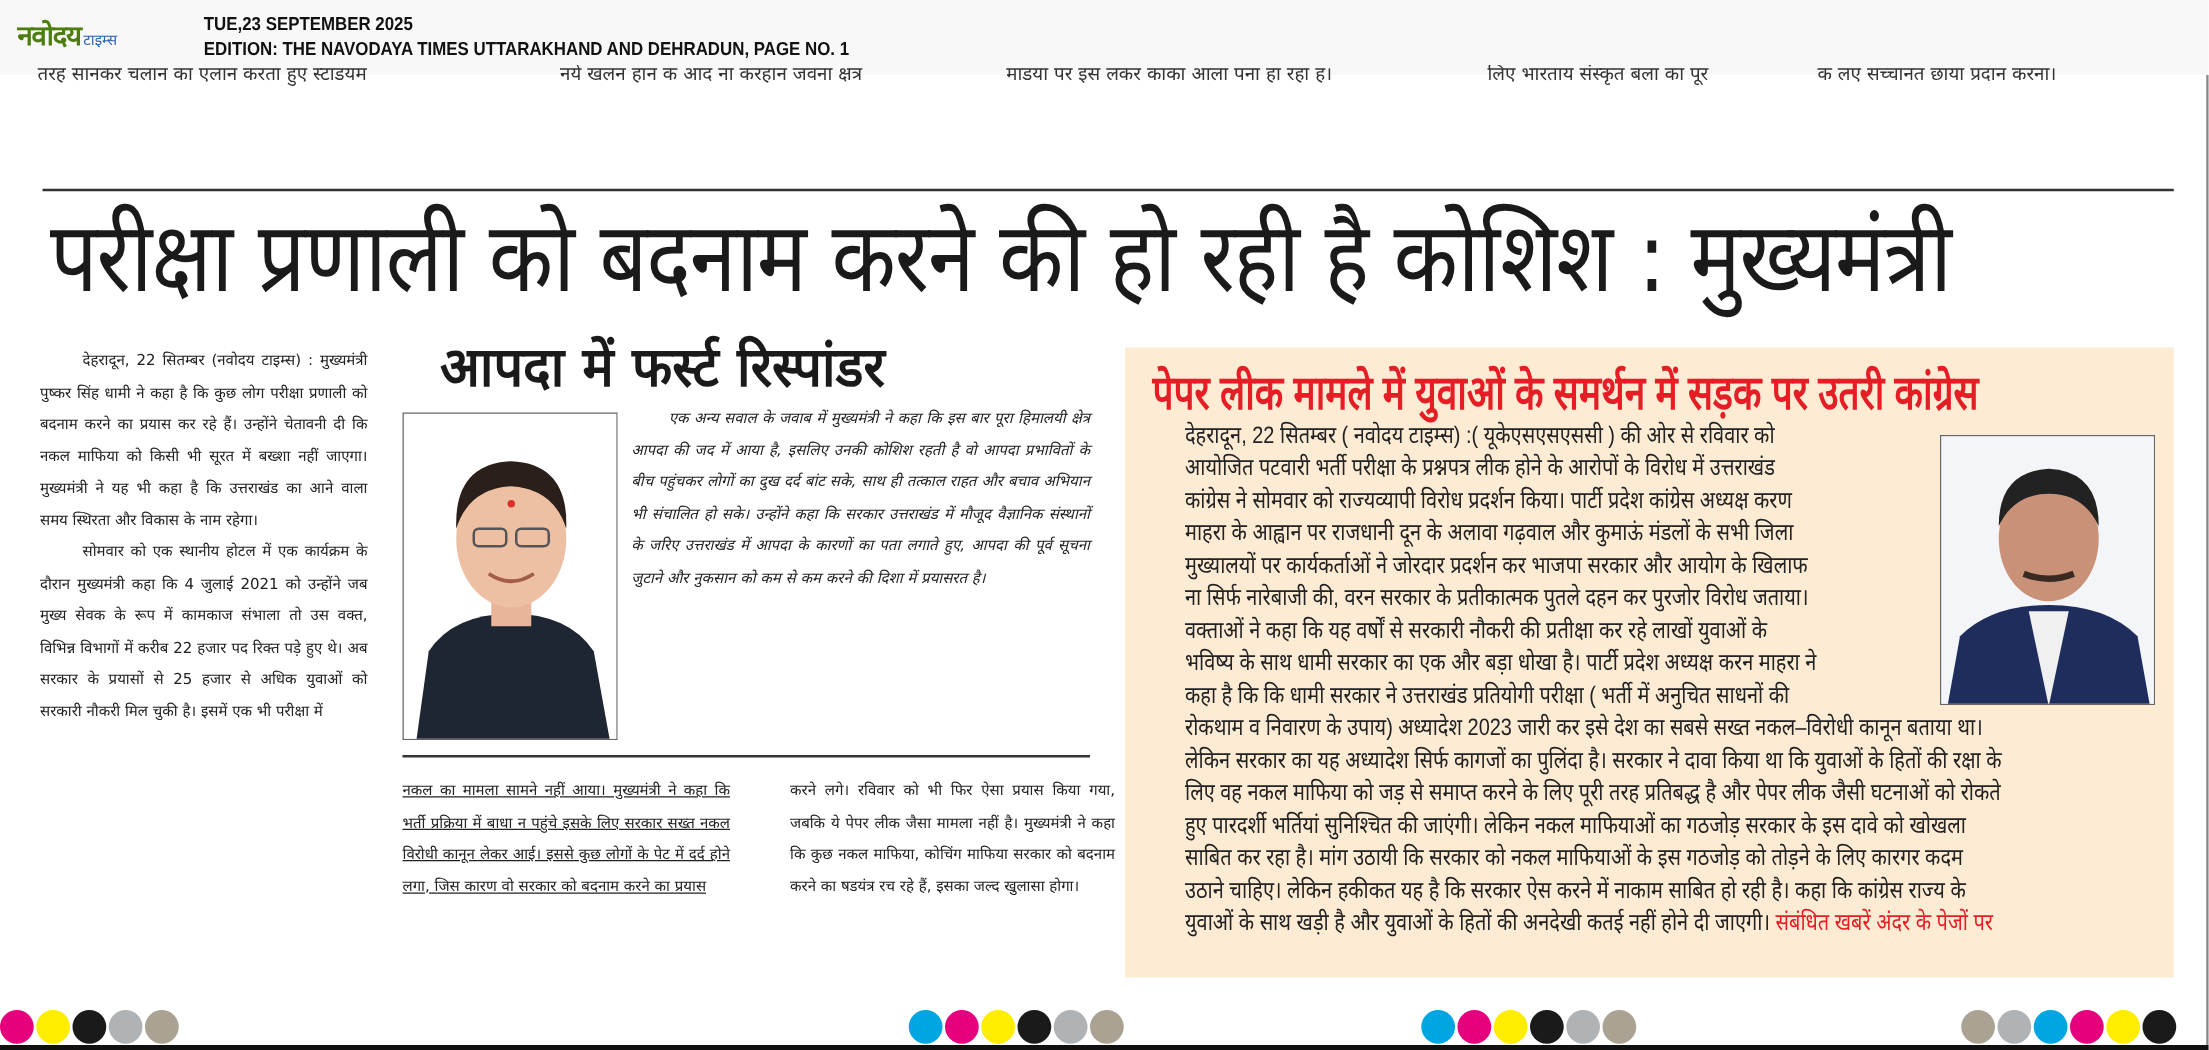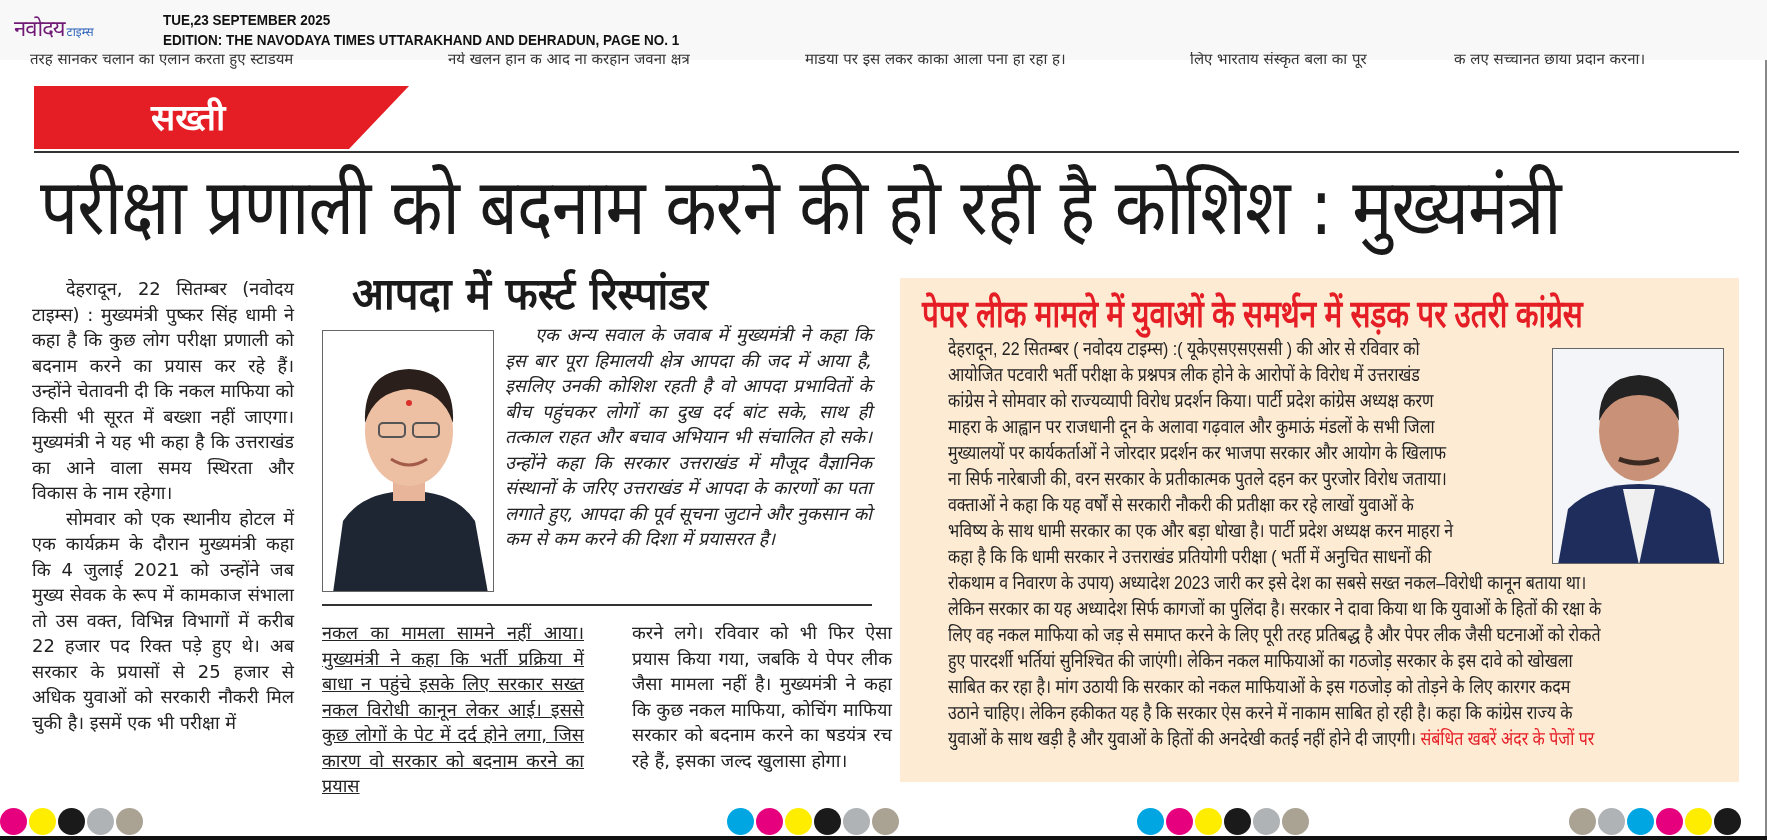--- a/index.html
+++ b/index.html
@@ -1,37 +1,37 @@
 <!DOCTYPE html>
 <html><head>
 <meta charset="utf-8">
 <style>
   * { box-sizing: border-box; margin: 0; padding: 0; }
   html, body { width: 1767px; height: 840px; overflow: hidden; background: #ffffff; }
   body { position: relative; font-family: "DejaVu Sans", sans-serif; color: #222; }
 
   .topbar { position: absolute; left: 0; top: 0; width: 1767px; height: 60px; background: #f8f8f8; }
   .logo { position: absolute; left: 14px; top: 12px; display: flex; align-items: baseline; }
-  .logo-main { color: #701a75; font-weight: normal; font-size: 22px; font-family: "DejaVu Sans", sans-serif; letter-spacing: -1px; }
+  .logo-main { color: #4d7c0f; font-weight: bold; font-size: 22px; font-family: "DejaVu Sans", sans-serif; letter-spacing: -1px; }
   .logo-sub { color: #2d63b8; font-size: 12px; margin-left: 2px; }
   .meta { position: absolute; left: 163px; top: 10px; font-family: "Liberation Sans", sans-serif; font-size: 15px; line-height: 20px; color: #111; font-weight: bold; transform: scaleX(0.9); transform-origin: left top; }
 
   .cut-line { position: absolute; left: 30px; top: 52px; width: 1710px; height: 18px; overflow: hidden; font-size: 15px; color: #333; white-space: nowrap; }
   .cut-line span { position: absolute; top: -4px; }
 
   .kicker-row { position: absolute; left: 34px; top: 86px; width: 1705px; height: 63px; }
   .kicker-red { position: absolute; left: 0; top: 0; height: 63px; width: 375px; background: #e51d25; clip-path: polygon(0 0, 100% 0, 84% 100%, 0 100%); }
   .kicker-red span { position: absolute; left: 117px; top: 6px; color: #fff; font-weight: bold; font-size: 36px; }
   .kicker-pink { position: absolute; left: 345px; top: 0; right: 0; height: 63px; background: #f9d5c4; clip-path: polygon(6% 0, 100% 0, 100% 100%, 0 100%); }
   .kicker-pink span { position: absolute; left: 80px; top: 8px; color: #222; font-size: 38px; font-family: "Liberation Sans", sans-serif; transform: scaleX(0.82); transform-origin: left top; white-space: nowrap; }
   .rule-under { position: absolute; left: 34px; top: 151px; width: 1705px; height: 2px; background: #333; }
 
   .headline { position: absolute; left: 40px; top: 157px; width: 1700px; font-size: 78px; line-height: 100px; color: #1a1a1a; white-space: nowrap; transform: scaleX(0.86); transform-origin: left top; font-family: "DejaVu Sans", sans-serif; letter-spacing: -1px; }
 
-  .col-text { font-size: 18px; line-height: 25.5px; color: #222; text-align: justify; }
+  .col-text { font-size: 12px; line-height: 25.5px; color: #222; text-align: justify; }
   .col1 { position: absolute; left: 32px; top: 276px; width: 262px; }
   .col1 p { text-indent: 34px; }
 
   .sub-head { position: absolute; left: 352px; top: 262px; font-size: 44px; font-weight: bold; color: #1a1a1a; font-family: "DejaVu Serif", serif; white-space: nowrap; transform: scaleX(0.95); transform-origin: left top; }
 
   .photo1 { position: absolute; left: 322px; top: 330px; width: 172px; height: 262px; border: 1px solid #666; background: #fff; overflow: hidden; }
   .photo2 { position: absolute; left: 1552px; top: 348px; width: 172px; height: 216px; border: 1px solid #666; background: #eef2f6; overflow: hidden; }
 
   .col2 { position: absolute; left: 505px; top: 322px; width: 367px; }
   .col2 p { text-indent: 30px; font-style: italic; }
@@ -70,23 +70,20 @@
   <span style="left:0">तरह सानकर चलान का एलान करता हुए स्टाडयम</span>
   <span style="left:418px">नये खलन हान क आद ना करहान जवना क्षत्र</span>
   <span style="left:775px">माडया पर इस लकर काका आला पना हा रहा ह।</span>
   <span style="left:1160px">लिए भारताय संस्कृत बला का पूर</span>
   <span style="left:1424px">क लए सच्चानत छाया प्रदान करना।</span>
 </div>
 
 <div class="right-border"></div>
 
 <div class="kicker-row">
-  <div class="kicker-red">
-    <span>सख्ती</span>
-  </div>
 </div>
 <div class="rule-under"></div>
 
 <div class="headline">परीक्षा प्रणाली को बदनाम करने की हो रही है कोशिश : मुख्यमंत्री</div>
 
 <div class="col-text col1">
   <p>देहरादून, 22 सितम्बर (नवोदय टाइम्स) : मुख्यमंत्री पुष्कर सिंह धामी ने कहा है कि कुछ लोग परीक्षा प्रणाली को बदनाम करने का प्रयास कर रहे हैं। उन्होंने चेतावनी दी कि नकल माफिया को किसी भी सूरत में बख्शा नहीं जाएगा। मुख्यमंत्री ने यह भी कहा है कि उत्तराखंड का आने वाला समय स्थिरता और विकास के नाम रहेगा।</p>
   <p>सोमवार को एक स्थानीय होटल में एक कार्यक्रम के दौरान मुख्यमंत्री कहा कि 4 जुलाई 2021 को उन्होंने जब मुख्य सेवक के रूप में कामकाज संभाला तो उस वक्त, विभिन्न विभागों में करीब 22 हजार पद रिक्त पड़े हुए थे। अब सरकार के प्रयासों से 25 हजार से अधिक युवाओं को सरकारी नौकरी मिल चुकी है। इसमें एक भी परीक्षा में</p>
 </div>
 

